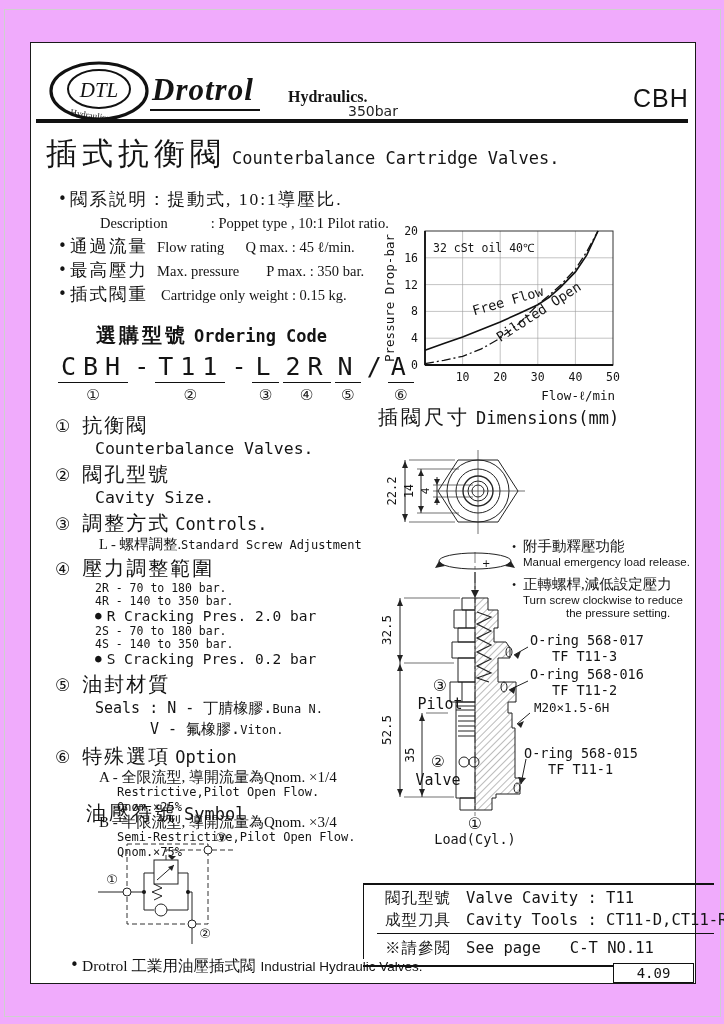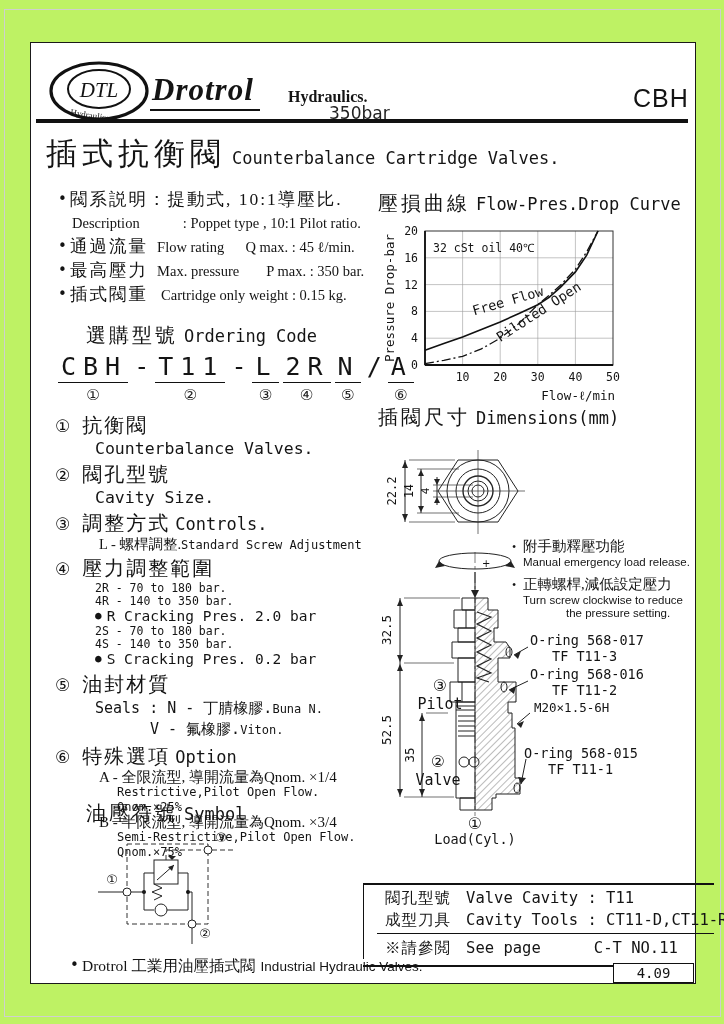--- a/index.html
+++ b/index.html
@@ -1,48 +1,48 @@
 <!DOCTYPE html>
 <html><head>
 <meta charset="utf-8">
 <style>
   html,body{margin:0;padding:0;background:#fff;}
-  #page{position:relative;width:724px;height:1024px;background:#bef264;color:#141414;
+  #page{position:relative;width:724px;height:1024px;background:#f0abfc;color:#141414;
         font-family:"DejaVu Sans",sans-serif;overflow:hidden;}
   .scan-edge{position:absolute;left:4px;top:9px;width:715px;height:1006px;border:1px solid #cfcfcf;}
   .frame{position:absolute;left:30px;top:42px;width:664px;height:940px;border:1.5px solid #1a1a1a;background:#fff;}
   .abs{position:absolute;}
   .cjk{font-family:"Liberation Serif","DejaVu Serif",serif;}
   .mono{font-family:"DejaVu Sans Mono","Liberation Mono",monospace;}
   .serif{font-family:"Liberation Serif","DejaVu Serif",serif;}
 
   
   #brand{left:150px;top:72px;font-style:italic;font-weight:bold;font-size:31px;
          border-bottom:2.5px solid #111;padding:0 6px 1px 2px;letter-spacing:1px;}
   #brand-suffix{left:288px;top:88px;font-weight:bold;font-size:16px;}
-  #pressure-rating{left:329px;top:103px;font-size:17px;color:#222;}
+  #pressure-rating{left:348px;top:103px;font-size:14px;color:#222;}
   #series-code{left:633px;top:84px;font-size:25px;font-family:"Liberation Sans",sans-serif;letter-spacing:1px;}
   #header-rule{left:36px;top:119px;width:652px;height:4px;background:#111;}
 
   
   #doc-title{left:46px;top:133px;white-space:nowrap;}
   #doc-title .zh{font-size:31px;letter-spacing:5px;}
   #doc-title .en{font-size:17px;margin-left:6px;}
 
   
   #spec{left:58px;top:188px;width:320px;}
   .spec-row{white-space:nowrap;line-height:23px;}
   .bullet{display:inline-block;width:12px;font-size:15px;vertical-align:1px;}
   .spec-zh{font-size:17.5px;letter-spacing:2px;}
-  .spec-en{font-size:14.5px;}
+  .spec-en{font-size:14.5px;margin-left:28px;}
   .spec-val{font-size:14.5px;}
   .indent{margin-left:14px;}
 
   
-  #ordering-head{left:86px;top:322px;white-space:nowrap;}
+  #ordering-head{left:96px;top:322px;white-space:nowrap;font-weight:bold;}
   .sec-zh{font-size:20px;letter-spacing:3px;}
   .sec-en{font-size:17px;margin-left:6px;}
   #ordering-code{left:58px;top:352px;display:flex;align-items:flex-start;}
   .seg{text-align:center;margin-right:4px;}
   .seg-t{font-size:25px;letter-spacing:7px;padding:0 1px 1px 3px;border-bottom:1.5px solid #111;
          font-family:"DejaVu Sans Mono","Liberation Mono",monospace;}
   .seg.sep .seg-t{border-bottom:none;letter-spacing:0;padding:0 2px;}
   .seg-n{font-size:15px;margin-top:3px;color:#222;}
 
   
@@ -91,21 +91,21 @@
   .note-en{font-size:11.5px;line-height:13.5px;font-family:"Liberation Sans",sans-serif;}
   .note-b{display:inline-block;width:11px;font-size:12px;}
   #section-svg{left:378px;top:548px;}
 
   
   #cavity-table{left:363px;top:883px;width:329px;border-top:2px solid #111;border-left:1.2px solid #111;padding:2px 0 0 21px;}
   .ct-row{white-space:nowrap;line-height:22px;}
   .ct-zh{font-size:15.5px;letter-spacing:1px;}
   .ct-en{font-size:15.5px;margin-left:10px;}
   #ct-mid{border-top:1.8px solid #111;margin:2px 0 3px -8px;}
-  .ct-val{font-size:15.5px;margin-left:48px;}
+  .ct-val{font-size:15.5px;margin-left:24px;}
   #table-bottom-line{left:363px;top:965px;width:250px;height:1.5px;background:#111;}
   #page-number-box{left:613px;top:963px;width:79px;height:18px;border:1.5px solid #111;
       font-size:14px;text-align:center;line-height:18px;}
 </style>
 </head>
 <body>
 
 <div id="page">
   <div class="scan-edge"></div>
   <div class="frame"></div>
@@ -273,23 +273,20 @@
     <text x="24" y="58" font-size="13" text-anchor="middle">①</text>
     <text x="133" y="16" font-size="13" text-anchor="middle">③</text>
     <text x="117" y="112" font-size="13" text-anchor="middle">②</text>
   </svg>
 
   <div class="abs" id="footer-note">
     <span class="bullet">•</span><span class="zh serif">Drotrol 工業用油壓插式閥</span>
     <span class="en">Industrial Hydraulic Valves.</span>
   </div>
 
-  <div class="abs" id="chart-head">
-    <span class="sec-zh cjk">壓損曲線</span><span class="sec-en mono">Flow-Pres.Drop Curve</span>
-  </div>
   <div class="abs" id="flow-chart-wrap">
     <svg id="flow-chart" width="320" height="185" viewBox="0 0 320 185">
         <line x1="84.6" y1="13" x2="84.6" y2="147" class="grid"></line>
         <line x1="122.2" y1="13" x2="122.2" y2="147" class="grid"></line>
         <line x1="159.8" y1="13" x2="159.8" y2="147" class="grid"></line>
         <line x1="197.4" y1="13" x2="197.4" y2="147" class="grid"></line>
         <line x1="47" y1="120.2" x2="235" y2="120.2" class="grid"></line>
         <line x1="47" y1="93.4" x2="235" y2="93.4" class="grid"></line>
         <line x1="47" y1="66.60000000000001" x2="235" y2="66.60000000000001" class="grid"></line>
         <line x1="47" y1="39.8" x2="235" y2="39.8" class="grid"></line>

